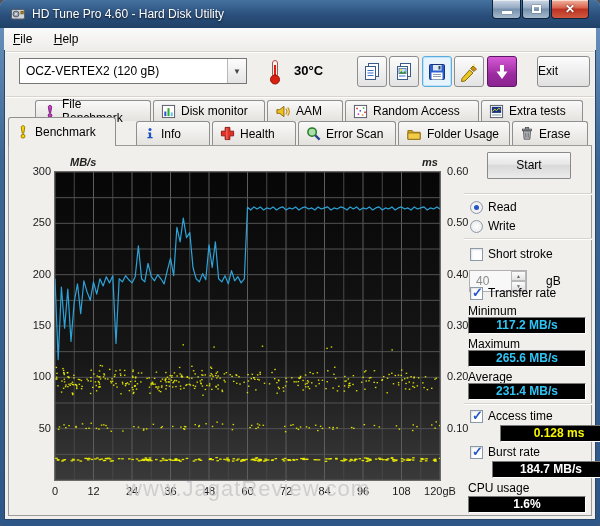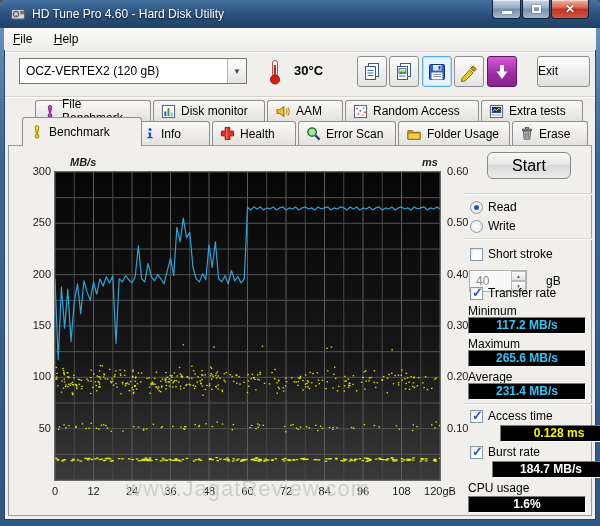--- a/index.html
+++ b/index.html
@@ -42,21 +42,21 @@
   .content{position:absolute;left:8px;top:145px;width:584px;height:371px;background:#f1efec;border:1px solid #9b9b9b;z-index:1;}
   
   .chart-wrap{position:absolute;left:54px;top:171px;width:387px;height:310px;border:1px solid #6a6a6a;background:#000;z-index:2;}
   .axis-label{position:absolute;font-size:11px;font-weight:bold;color:#222;z-index:3;font-style:italic;}
   .tick{position:absolute;font-size:11px;color:#1a1a1a;width:46px;z-index:3;}
   .tick.r{text-align:right;}
   .tick.l{text-align:left;width:40px;}
   .tick.c{text-align:center;width:44px;}
   .watermark{position:absolute;left:126px;top:476px;font-size:22px;color:#c9c9c9;opacity:.85;letter-spacing:1px;z-index:30;white-space:nowrap;}
   
-  .start-btn{position:absolute;left:487px;top:152px;width:84px;height:27px;background:linear-gradient(#f9f9f9,#e7e7e7 45%,#d9d9d9 50%,#ececec);border:1px solid #8a8a8a;border-radius:6px;font-size:16px;text-align:center;line-height:25px;color:#000;z-index:2;}
+  .start-btn{position:absolute;left:487px;top:152px;width:84px;height:27px;background:linear-gradient(#f9f9f9,#e7e7e7 45%,#d9d9d9 50%,#ececec);border:1px solid #8a8a8a;border-radius:1px;font-size:12px;text-align:center;line-height:25px;color:#000;z-index:2;}
   .sep{position:absolute;left:464px;width:128px;z-index:2;}
   .ctl-row{position:absolute;left:470px;display:flex;align-items:center;gap:5px;font-size:12px;color:#000;z-index:2;}
   .cb{width:13px;height:13px;background:#fff;border:1px solid #8a9aa8;display:inline-block;position:relative;box-shadow:inset 1px 1px 2px rgba(0,0,0,.12);}
   .cb.checked::after{content:"✓";position:absolute;left:1px;top:-3px;font-size:13px;font-weight:bold;color:#2858c8;}
   .radio{width:13px;height:13px;border-radius:50%;border:1px solid #8a9aa8;background:radial-gradient(#fff,#e4e4e4);display:inline-block;position:relative;}
   .radio.selected::after{content:"";position:absolute;left:3px;top:3px;width:5px;height:5px;border-radius:50%;background:#2155c5;}
   .spinner{position:absolute;left:469px;top:270px;width:58px;height:22px;background:#f8f8f8;border:1px solid #b0b0b0;font-size:12px;color:#8a8a8a;z-index:2;display:flex;align-items:center;}
   .spin-val{flex:1;padding-left:6px;}
   .spin-arrows{width:15px;height:20px;display:flex;flex-direction:column;}
   .spin-arrows div{flex:1;border:1px solid #b8b8b8;background:linear-gradient(#fcfcfc,#e2e2e2);font-size:5px;color:#666;text-align:center;line-height:8px;}
@@ -197,21 +197,21 @@
   <div class="tab r1" style="left:481px;width:102px;">
     <svg class="ticon" width="15" height="15" viewBox="0 0 16 16">
       <rect x="1.5" y="1.5" width="13" height="13" fill="#fff" stroke="#556"></rect>
       <rect x="3" y="3" width="10" height="6.5" fill="#15357f"></rect>
       <polyline points="3.8,8 6,5.5 8,7 10.5,4.5 12.2,6" stroke="#f8e020" fill="none"></polyline>
       <rect x="3" y="11" width="10" height="1.4" fill="#9ab0c8"></rect>
     </svg>
     <span>Extra tests</span>
   </div>
 
-  <div class="tab r2 active" style="left:22px;width:120px;align-items:center;">
+  <div class="tab r2 active" style="left:8px;width:108px;align-items:center;">
     <svg class="ticon" width="14" height="16" viewBox="0 0 16 16">
       <path d="M8 0.8 C6.3 0.8 5.8 2 6.1 3.3 L7.1 9.4 h1.8 L9.9 3.3 C10.2 2 9.7 0.8 8 0.8 z" fill="#f8d400" stroke="#8a7000"></path>
       <circle cx="8" cy="12.8" r="2.2" fill="#f8d400" stroke="#8a7000"></circle>
     </svg>
     <span>Benchmark</span>
   </div>
   <div class="tab r2" style="left:136px;width:74px;">
     <svg class="ticon" width="12" height="15" viewBox="0 0 16 16">
       <circle cx="8" cy="2.8" r="2" fill="#1a50c8"></circle>
       <path d="M5.5 6.5 h4 v6 h2 v1.8 h-7 v-1.8 h2 v-4.2 h-1 z" fill="#1a50c8"></path>

